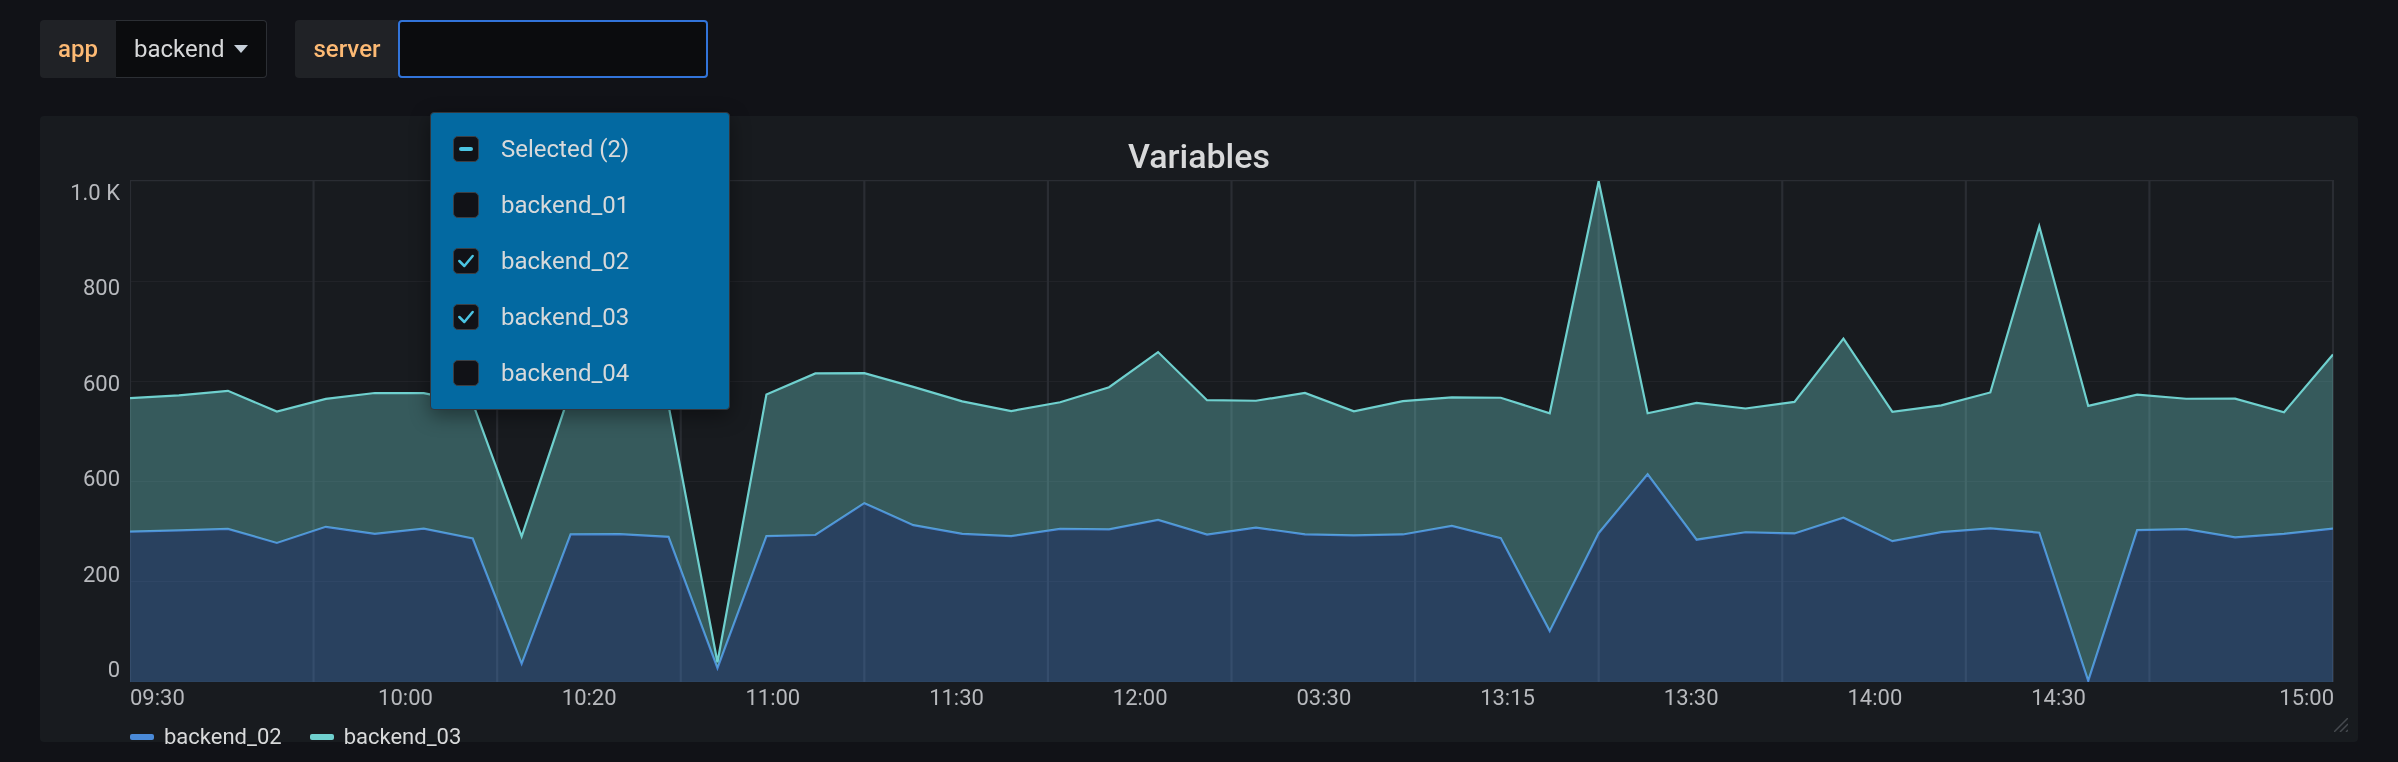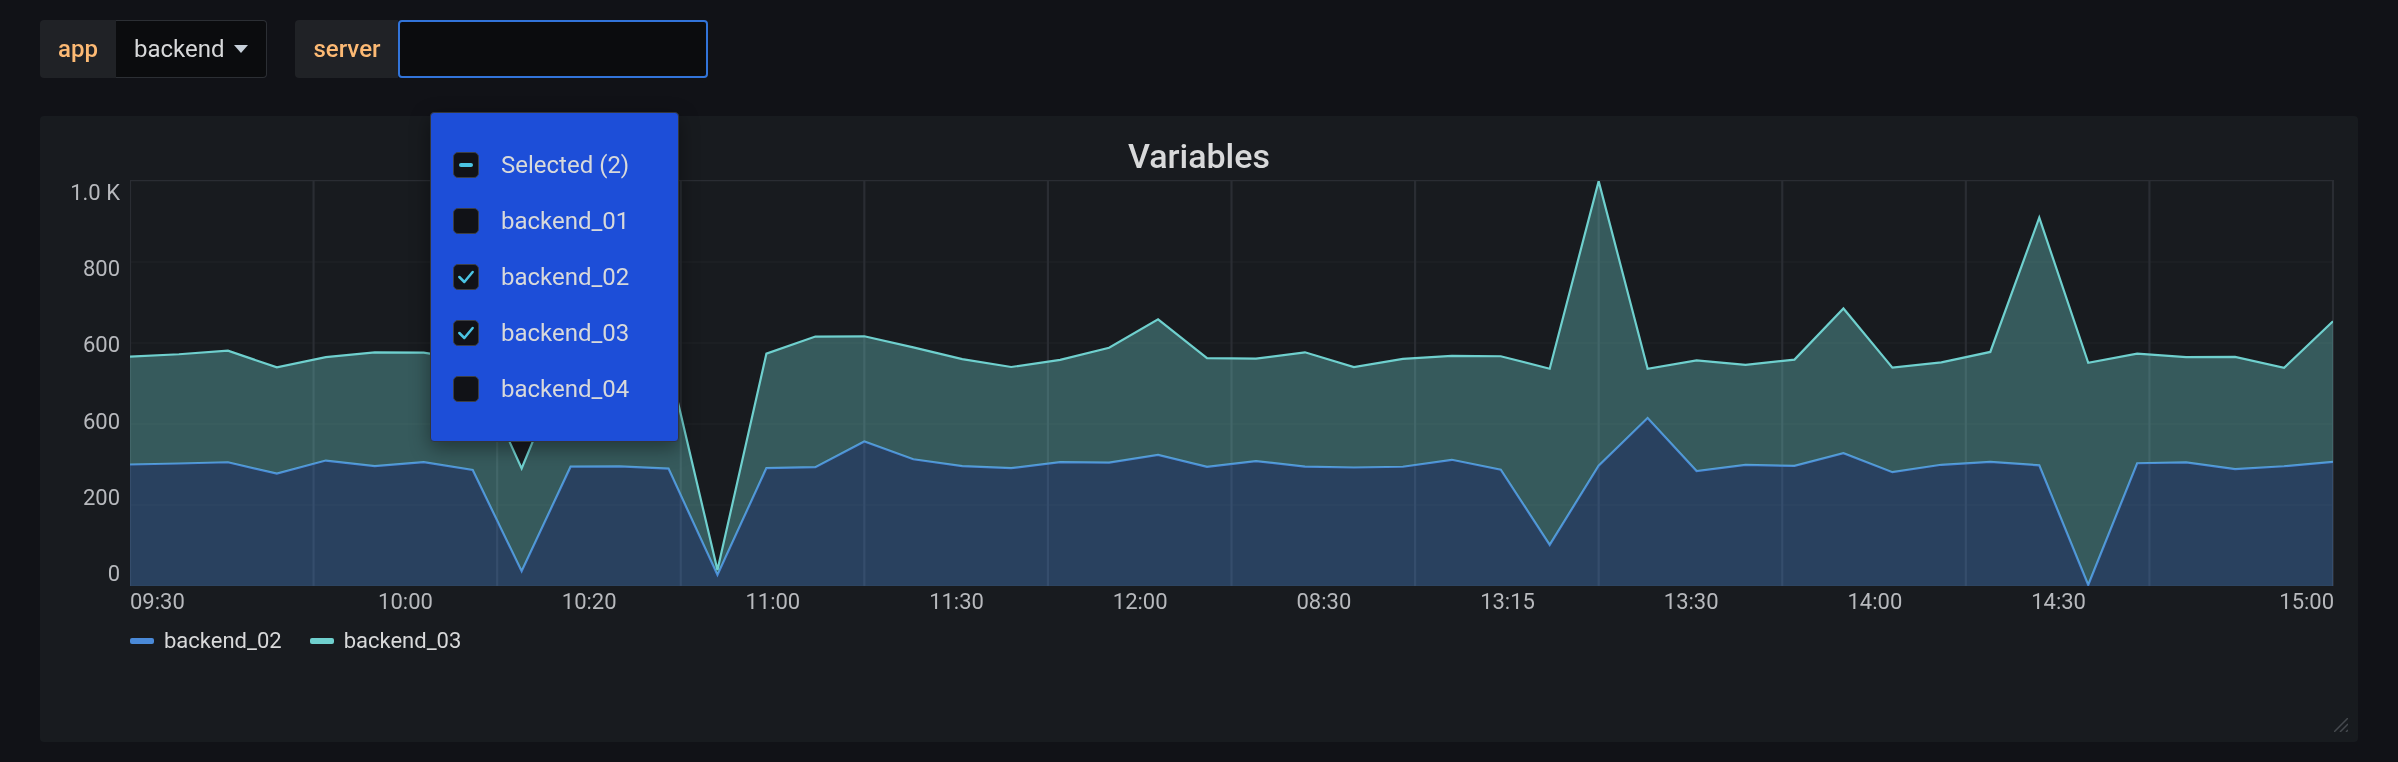--- a/index.html
+++ b/index.html
@@ -8,32 +8,32 @@
 
   
   .varbar { display: flex; gap: 28px; padding: 0 0 0 40px; margin-bottom: 38px; position: relative; }
   .pill { display: flex; align-items: center; background: #111217; border-radius: 4px; height: 58px; }
   .pill-label { color: #fdba74; font-size: 24px; padding: 0 18px; background: #202226; border-radius: 4px 0 0 4px; height: 100%; display: flex; align-items: center; font-weight: 500; }
   .pill-value { background: #0b0c0e; border: 1px solid #2c2f34; border-left: none; border-radius: 0 4px 4px 0; height: 100%; display: flex; align-items: center; padding: 0 18px; font-size: 24px; gap: 10px; }
   .pill-value.input { width: 310px; border: 2px solid #3274d9; border-radius: 4px; }
   .caret { width: 0; height: 0; border-left: 7px solid transparent; border-right: 7px solid transparent; border-top: 8px solid #c7d0d9; display: inline-block; }
 
   
-  .dropdown { position: absolute; left: 430px; top: 92px; width: 249px; background: #1d4ed8; border: 1px solid #33363c; border-radius: 4px; z-index: 5; padding: 24px 0; box-shadow: 0 6px 20px rgba(0,0,0,.4); }
+  .dropdown { position: absolute; left: 430px; top: 92px; width: 300px; background: #0369a1; border: 1px solid #33363c; border-radius: 4px; z-index: 5; padding: 8px 0; box-shadow: 0 6px 20px rgba(0,0,0,.4); }
   .dd-item { display: flex; align-items: center; gap: 22px; padding: 14px 22px; font-size: 24px; cursor: pointer; }
   .chk { width: 26px; height: 26px; border-radius: 5px; background: #111217; border: 1px solid #3c3f45; display: flex; align-items: center; justify-content: center; }
   .chk.some::after { content: ""; width: 14px; height: 4px; background: #4bc4e2; border-radius: 2px; }
   .chk.on { background: #111217; }
   .chk.on svg { width: 20px; height: 20px; }
 
   
   .panel { margin: 0 40px; background: #181b1f; border-radius: 4px; padding: 20px 24px 16px 24px; height: 626px; position: relative; }
   .panel-title { text-align: center; font-size: 34px; font-weight: 500; color: #d8d9da; margin-bottom: 4px; }
 
-  .chart-wrap { display: flex; height: 406px; }
+  .chart-wrap { display: flex; height: 502px; }
   .yaxis { width: 66px; display: flex; flex-direction: column; justify-content: space-between; align-items: flex-end; padding-right: 10px; font-size: 22px; color: #b7b9bd; }
   .plot { flex: 1; position: relative; border-top: 1px solid #2a2d33; border-right: 1px solid #2a2d33; }
   .plot svg { position: absolute; inset: 0; width: 100%; height: 100%; }
   .grid line { stroke: #2a2d33; stroke-width: 1; }
 
   .xaxis { display: flex; margin-left: 66px; font-size: 22px; color: #b7b9bd; padding-top: 3px; }
   .xtick { flex: 1; text-align: center; }
   .xtick:first-child { text-align: left; }
   .xtick:last-child { text-align: right; }
 
@@ -138,21 +138,21 @@
       </div>
     </div>
 
     <div class="xaxis" id="xaxis">
         <div class="xtick">09:30</div>
         <div class="xtick">10:00</div>
         <div class="xtick">10:20</div>
         <div class="xtick">11:00</div>
         <div class="xtick">11:30</div>
         <div class="xtick">12:00</div>
-        <div class="xtick">08:30</div>
+        <div class="xtick">03:30</div>
         <div class="xtick">13:15</div>
         <div class="xtick">13:30</div>
         <div class="xtick">14:00</div>
         <div class="xtick">14:30</div>
         <div class="xtick">15:00</div>
       </div>
 
     <div class="legend" id="legend">
         <div class="legend-item">
           <div class="swatch" style="background: rgb(74, 138, 216);"></div>

